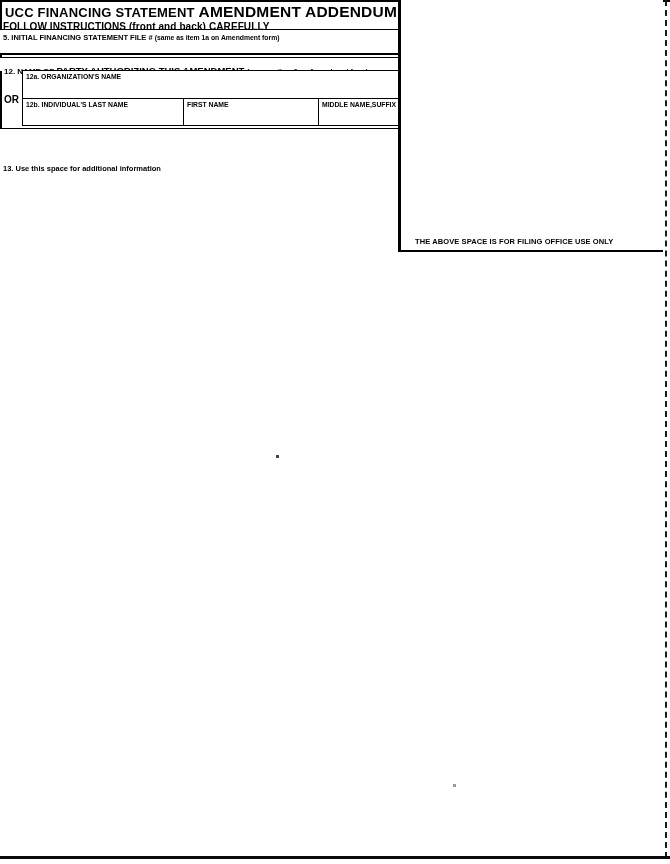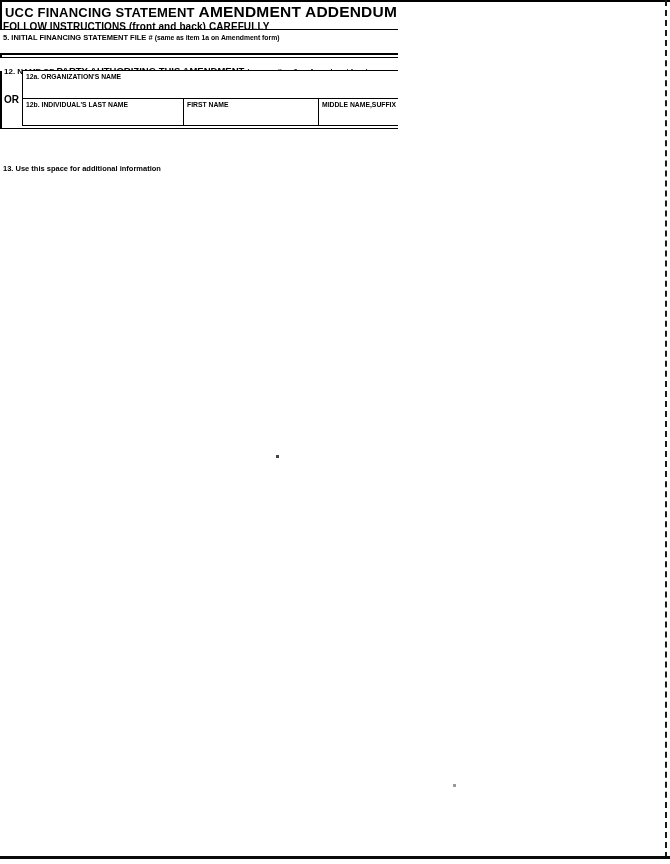--- a/index.html
+++ b/index.html
@@ -129,17 +129,20 @@
       </div>
     </div>
 
     <div class="sec13">
       <div class="lbl">13. Use this space for additional information</div>
       <div class="field-value" style="top:14px;"></div>
     </div>
 
   </div>
 
+  <div class="filing-box">
+    <div class="filing-notice">THE ABOVE SPACE IS FOR FILING OFFICE USE ONLY</div>
+  </div>
 
   <div class="speck speck-1"></div>
   <div class="speck speck-2"></div>
 
 </div>
 
 </body></html>

